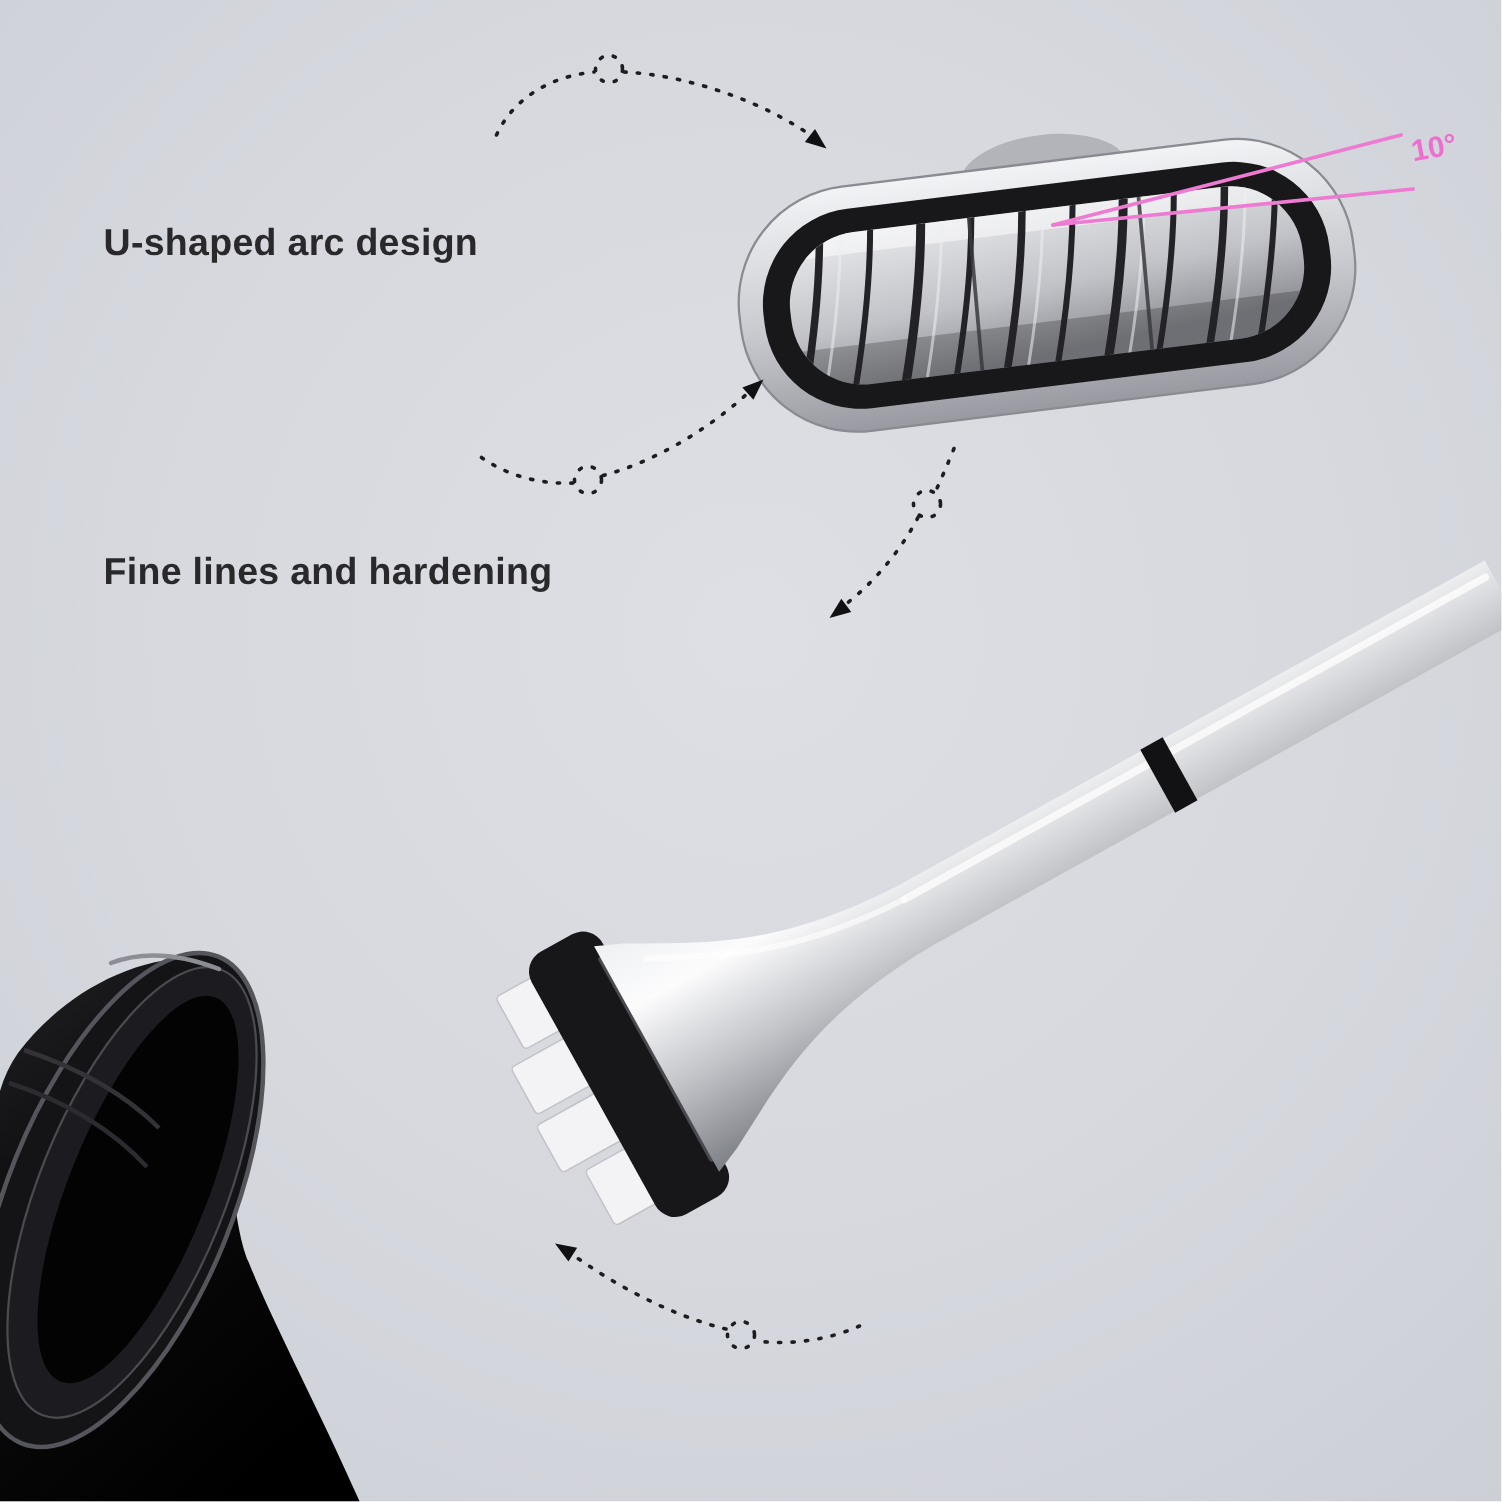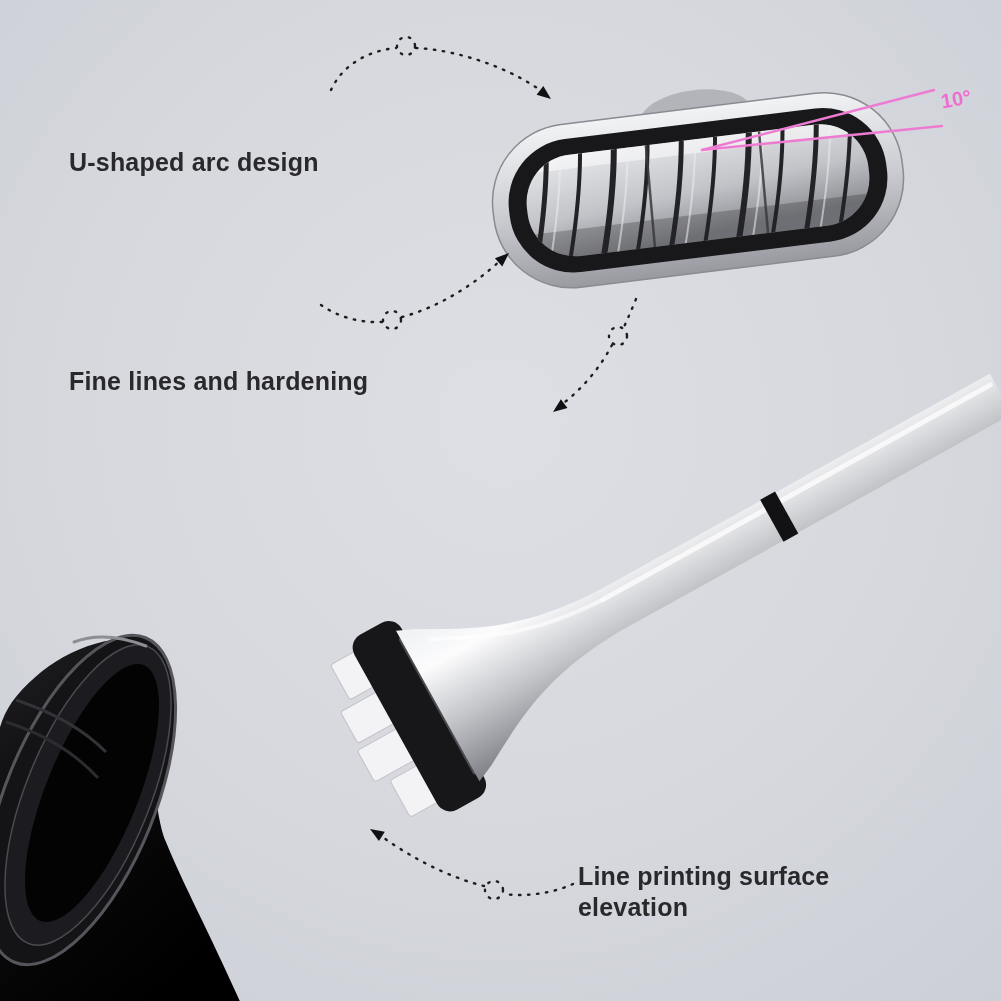--- a/index.html
+++ b/index.html
@@ -141,16 +141,15 @@
     <g fill="#111114">
       <path d="M0,0 L-14,-5.5 L-14,5.5 Z" transform="translate(551,99) rotate(38)"></path>
       <path d="M0,0 L-14,-5.5 L-14,5.5 Z" transform="translate(509,253) rotate(-42)"></path>
       <path d="M0,0 L-14,-5.5 L-14,5.5 Z" transform="translate(553,412) rotate(143)"></path>
       <path d="M0,0 L-14,-5.5 L-14,5.5 Z" transform="translate(370,829) rotate(-148)"></path>
     </g>
   </svg>
 
   <div class="label label-fine">Fine lines and hardening</div>
   <div class="label label-arc">U-shaped arc design</div>
-  <div class="label label-printing">Line printing surface elevation</div>
   <div class="angle-label">10°</div>
 
 </div>
 
 </body></html>

